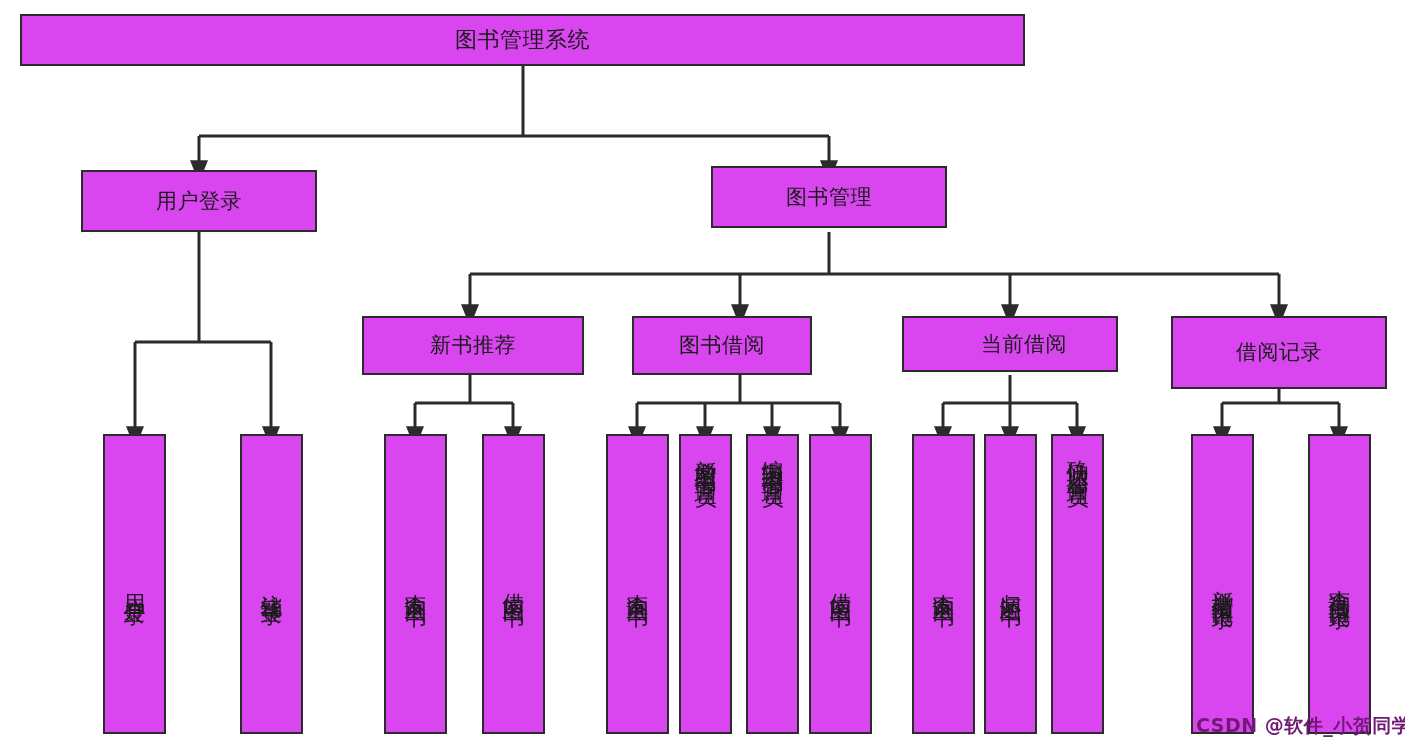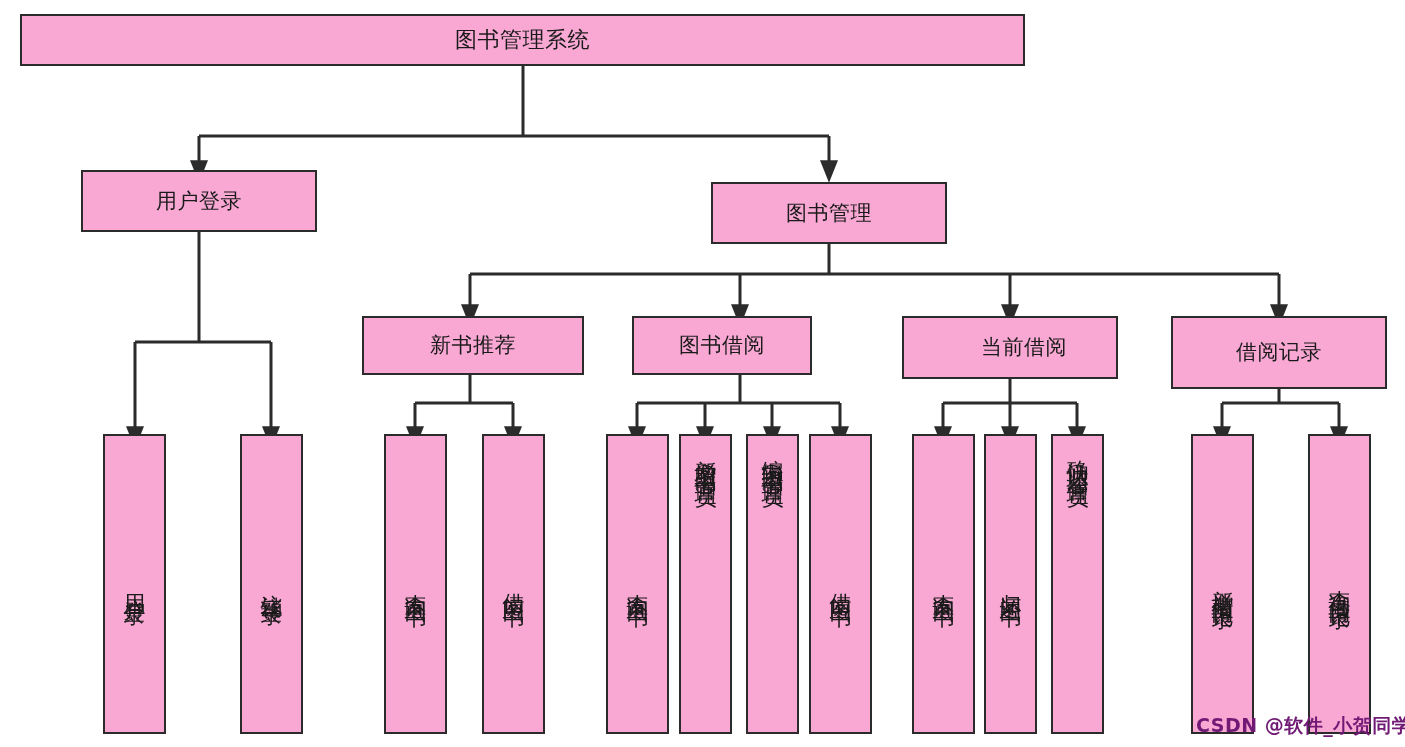--- a/index.html
+++ b/index.html
@@ -22,21 +22,21 @@
     position: absolute;
     left: 0;
     top: 0;
     width: 1405px;
     height: 747px;
     pointer-events: none;
   }
   .node {
     position: absolute;
     box-sizing: border-box;
-    background: #f9a8d4;
+    background: #d946ef;
     border: 2.5px solid #2b2b2b;
     display: flex;
     align-items: center;
     justify-content: center;
     z-index: 3;
   }
   .node .lbl {
     color: #1a1a1a;
     text-align: center;
     line-height: 1.18;
@@ -135,31 +135,31 @@
     </g>
   </svg>
 
   <div class="node horiz root" style="left:20px; top:14px; width:1005px; height:52px;">
     <span class="lbl">图书管理系统</span>
   </div>
 
   <div class="node horiz" style="left:81px; top:170px; width:236px; height:62px;">
     <span class="lbl">用户登录</span>
   </div>
-  <div class="node horiz" style="left:711px; top:182px; width:236px; height:62px;">
+  <div class="node horiz" style="left:711px; top:166px; width:236px; height:62px;">
     <span class="lbl">图书管理</span>
   </div>
 
   <div class="node horiz" style="left:362px; top:316px; width:222px; height:59px;">
     <span class="lbl">新书推荐</span>
   </div>
   <div class="node horiz" style="left:632px; top:316px; width:180px; height:59px;">
     <span class="lbl">图书借阅</span>
   </div>
-  <div class="node horiz" style="left:902px; top:316px; width:216px; height:63px;padding-left:28px;">
+  <div class="node horiz" style="left:902px; top:316px; width:216px; height:56px;padding-left:28px;">
     <span class="lbl">当前借阅</span>
   </div>
   <div class="node horiz" style="left:1171px; top:316px; width:216px; height:73px;">
     <span class="lbl">借阅记录</span>
   </div>
 
   <div class="node vert mid" style="left:103px; top:434px; width:63px; height:300px;">
     <span class="lbl">用户登录</span>
   </div>
   <div class="node vert mid" style="left:240px; top:434px; width:63px; height:300px;">

